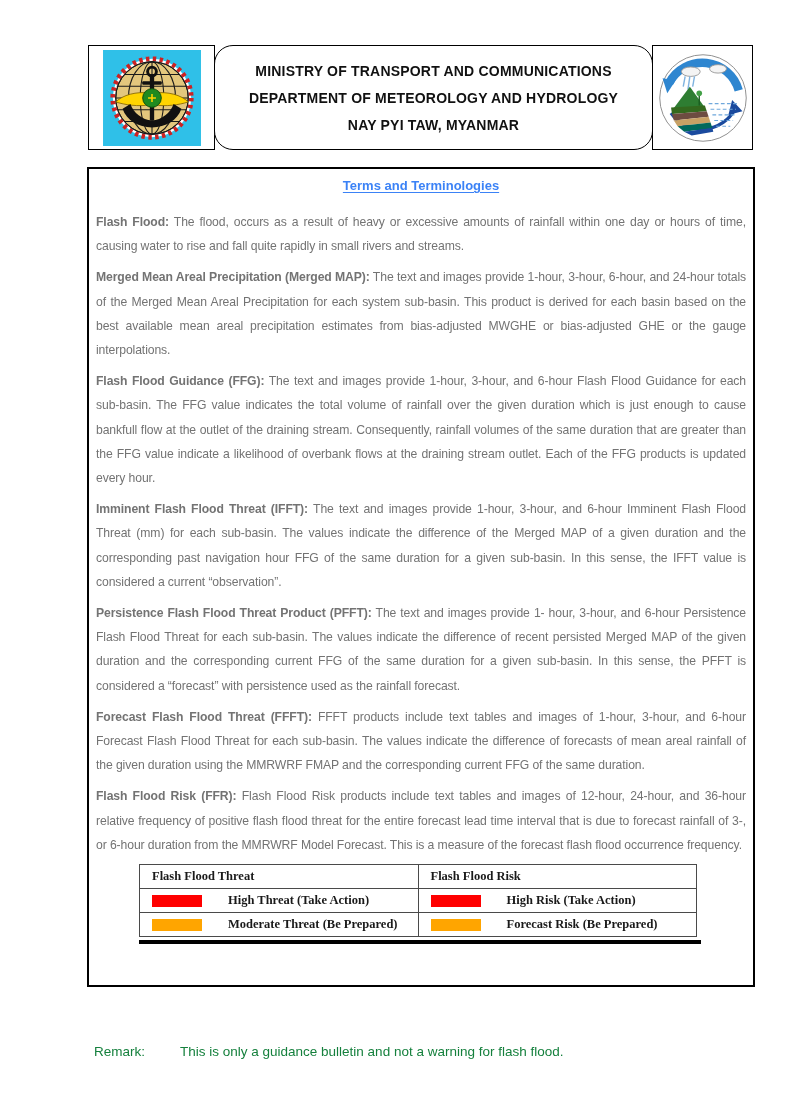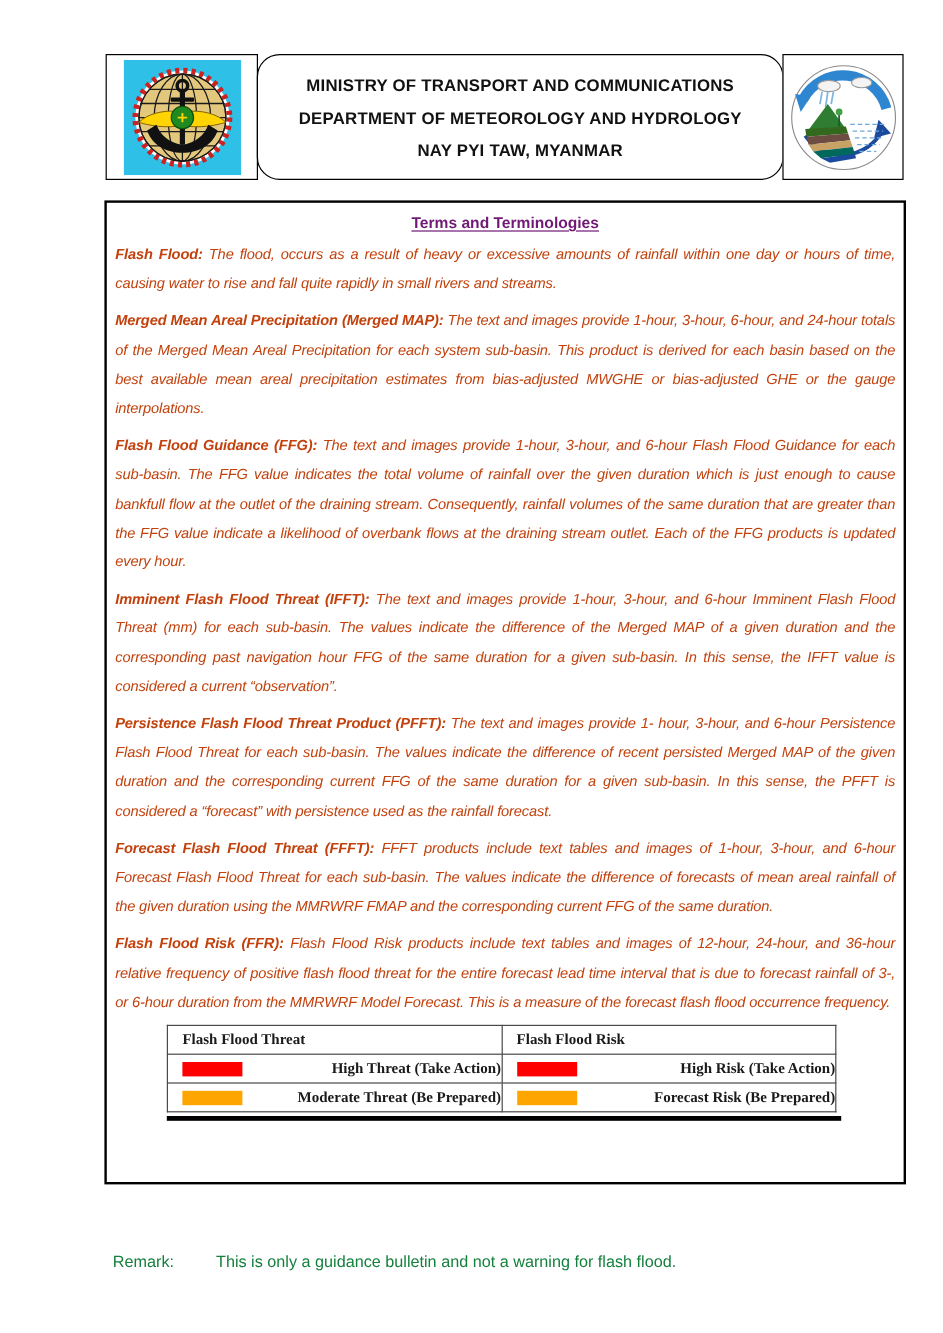--- a/index.html
+++ b/index.html
@@ -19,38 +19,38 @@
   .hline { font-weight:bold; font-size:14px; color:#111; letter-spacing:.2px; white-space:nowrap; }
   .seal-svg { width:98px; height:96px; display:block; }
   .dmh-svg  { width:94px; height:94px; display:block; }
 
   
   .content {
     position:absolute; left:87px; top:167px; width:668px; min-height:820px;
     border:2px solid #000; background:#fff; padding:5px 7px 8px 7px;
   }
   .doc-title {
-    text-align:center; font-weight:bold; font-size:13px; color:#701a75;
-    text-decoration:underline; text-underline-offset:2px; margin:4px 0 7px 0;
+    text-align:center; font-weight:bold; font-size:13px; color:#3b82f6;
+    text-decoration:underline; text-underline-offset:2px; margin:4px 0 17px 0;
   }
   .para {
-    font-size:12.2px; color:#c2410c; line-height:24.2px; text-align:justify;
-    letter-spacing:-0.1px; margin-bottom:7px;font-style:italic;
+    font-size:12.2px; color:#737373; line-height:24.2px; text-align:justify;
+    letter-spacing:-0.1px; margin-bottom:7px;
   }
   .term { font-weight:bold; }
 
   
   .legend-wrap { margin:6px 0 0 43px; width:446px; }
   table.legend { border-collapse:collapse; width:558px; }
   table.legend td, table.legend th {
     border:1px solid #4a4a4a; height:24px; padding:0 0 0 12px;
     font-family:"Liberation Serif", serif; font-weight:bold; font-size:12.5px;
     color:#1a1a1a; text-align:left; vertical-align:middle; width:50%;
   }
-  .legend-cell { display:flex; align-items:center; gap:13px;justify-content:space-between; }
+  .legend-cell { display:flex; align-items:center; gap:26px; }
   .swatch { display:inline-block; width:50px; height:12px; }
   .legend-rule { height:4px; background:#000; width:562px; margin-top:3px; }
 
   
   .remark {
     position:absolute; left:94px; top:1044px; display:flex;
     font-size:13.5px; color:#15803d;
   }
   .remark-label { width:86px; flex:0 0 86px; }
 </style>

